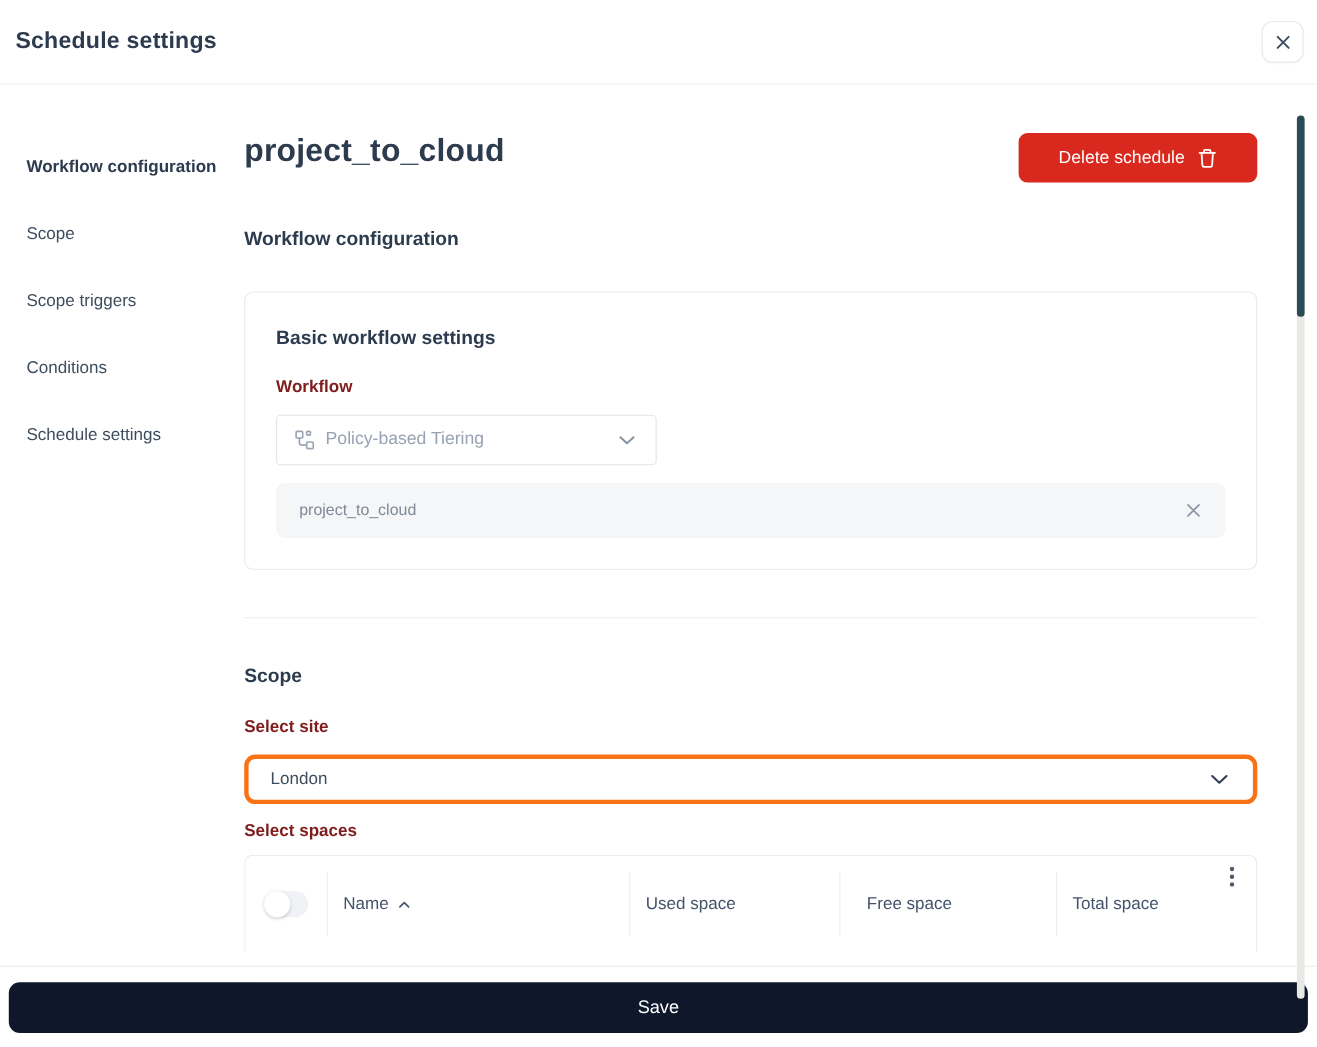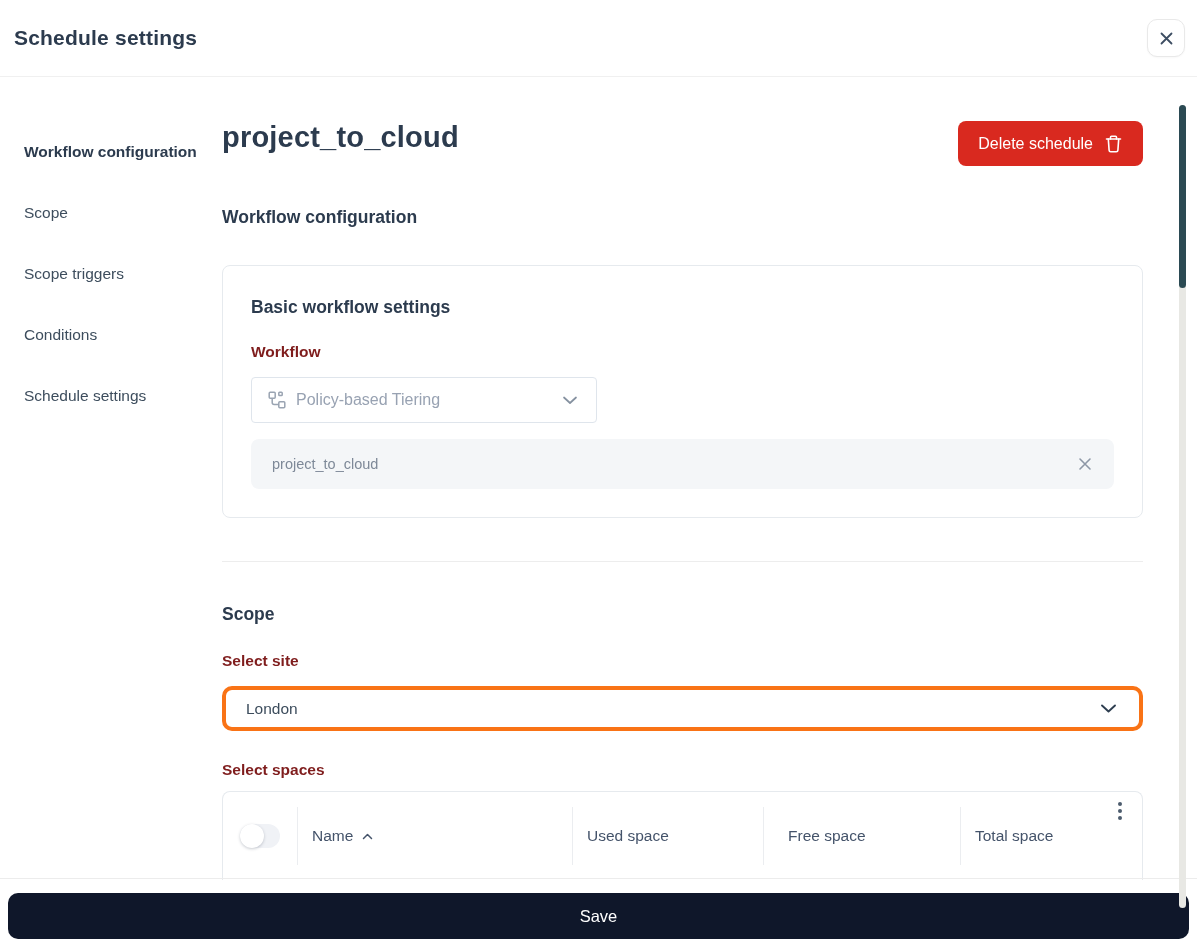--- a/index.html
+++ b/index.html
@@ -32,21 +32,21 @@
     margin-bottom:38px; cursor:pointer;
   }
   .nav-item.active { font-weight:bold; color:#2c3b4e; }
 
   
   .main { position:absolute; left:222px; width:921px; top:0; }
 
   .title-row { margin-top:43px; display:flex; justify-content:space-between; align-items:flex-start; }
   .page-title { font-size:29px; font-weight:bold; color:#2c3b4e; letter-spacing:.2px; }
   .delete-btn {
-    height:45px; padding:0 20px; background:#d9291f; border:none; border-radius:8px;
+    height:45px; padding:0 36px; background:#d9291f; border:none; border-radius:8px;
     color:#fff; font-size:16px; font-family:inherit; display:flex; align-items:center; gap:11px;
     cursor:pointer;
   }
 
   .section-heading { font-size:17.5px; font-weight:bold; color:#2c3b4e; }
   .wf-heading { margin-top:41px; }
 
   
   .card {
     margin-top:37px; border:1px solid #e6eaee; border-radius:8px;
@@ -77,21 +77,21 @@
   .divider { margin-top:43px; height:1px; background:#ededed; }
 
   .scope-heading { margin-top:42px; }
   .lbl-site { margin-top:27px; }
   .site-select {
     margin-top:16px; height:45px; border:4px solid #f97316; border-radius:10px;
     display:flex; align-items:center; padding:0 22px 0 20px; cursor:pointer; background:#fff;
   }
   .site-select .sel-text { font-size:15.5px; color:#3c4c5c; }
   .site-select .chev { margin-left:auto; }
-  .lbl-spaces { margin-top:30px; }
+  .lbl-spaces { margin-top:16px; }
 
   
   .spaces-table {
     margin-top:12px; border:1px solid #e6eaee; border-bottom:none;
     border-radius:8px 8px 0 0; height:89px; position:relative; background:#fff;
   }
   .thead { display:flex; height:100%; align-items:center;justify-content:flex-end; }
   .th { display:flex; align-items:center; height:58px; padding-left:14px;
         font-size:15.5px; color:#44536a; border-left:1px solid #ebedf0; }
   .th-check { width:74px; border-left:none; padding-left:0; justify-content:center; }

